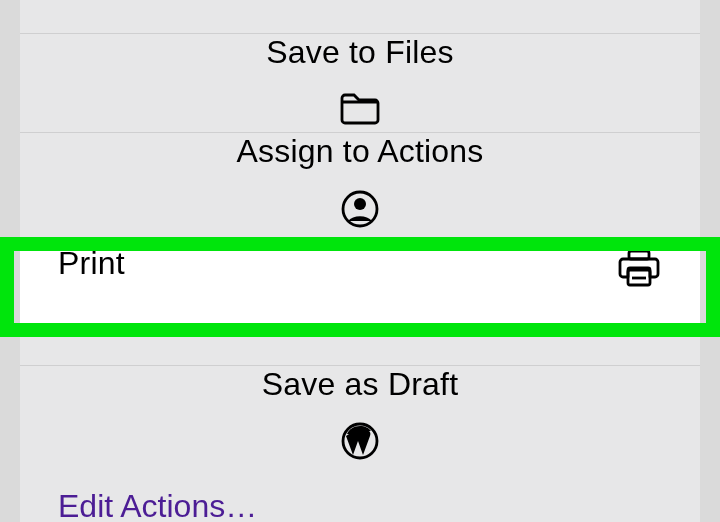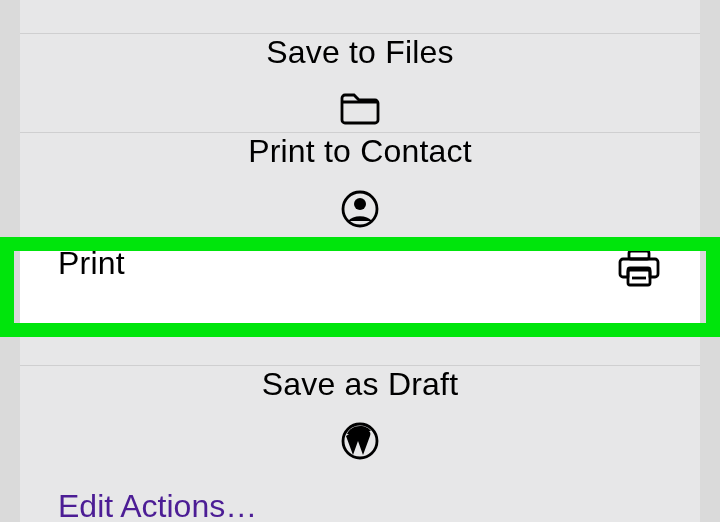--- a/index.html
+++ b/index.html
@@ -89,21 +89,21 @@
     <span class="label">Save to Files</span>
     <span class="icon-slot">
       <svg width="42" height="34" viewBox="0 0 42 34" fill="none" stroke="#000" stroke-width="2.8">
         <path d="M3 6 a3 3 0 0 1 3-3 h9 l5 5 h16 a3 3 0 0 1 3 3 v17 a3 3 0 0 1 -3 3 H6 a3 3 0 0 1 -3 -3 Z"></path>
         <line x1="3" y1="10" x2="39" y2="10"></line>
       </svg>
     </span>
   </div>
 
   <div class="row noborder">
-    <span class="label">Print to Contact</span>
+    <span class="label">Assign to Actions</span>
     <span class="icon-slot">
       <svg width="40" height="40" viewBox="0 0 40 40">
         <circle cx="20" cy="20" r="17" fill="none" stroke="#000" stroke-width="2.8"></circle>
         <circle cx="20" cy="15" r="6" fill="#000"></circle>
         <path d="M8 32 a14 10 0 0 1 24 0" fill="#000"></path>
       </svg>
     </span>
   </div>
 
   <div class="highlight-wrap">

